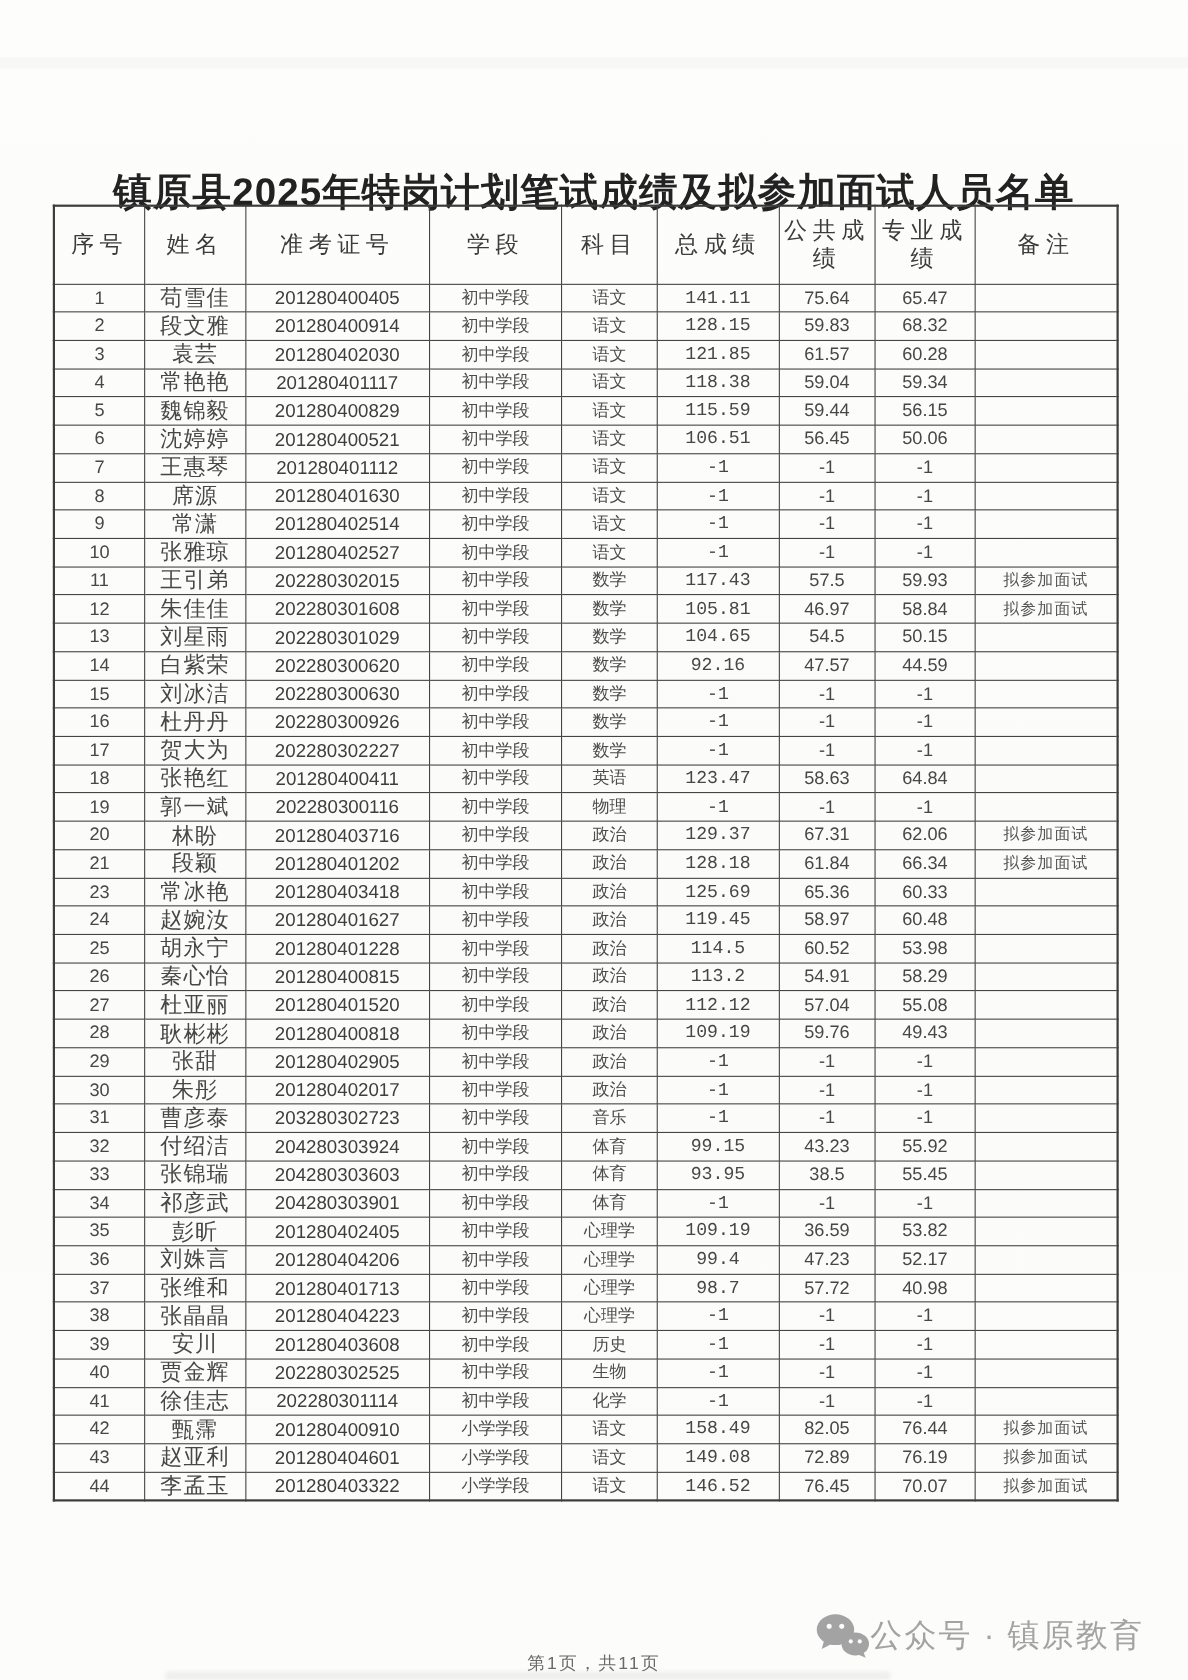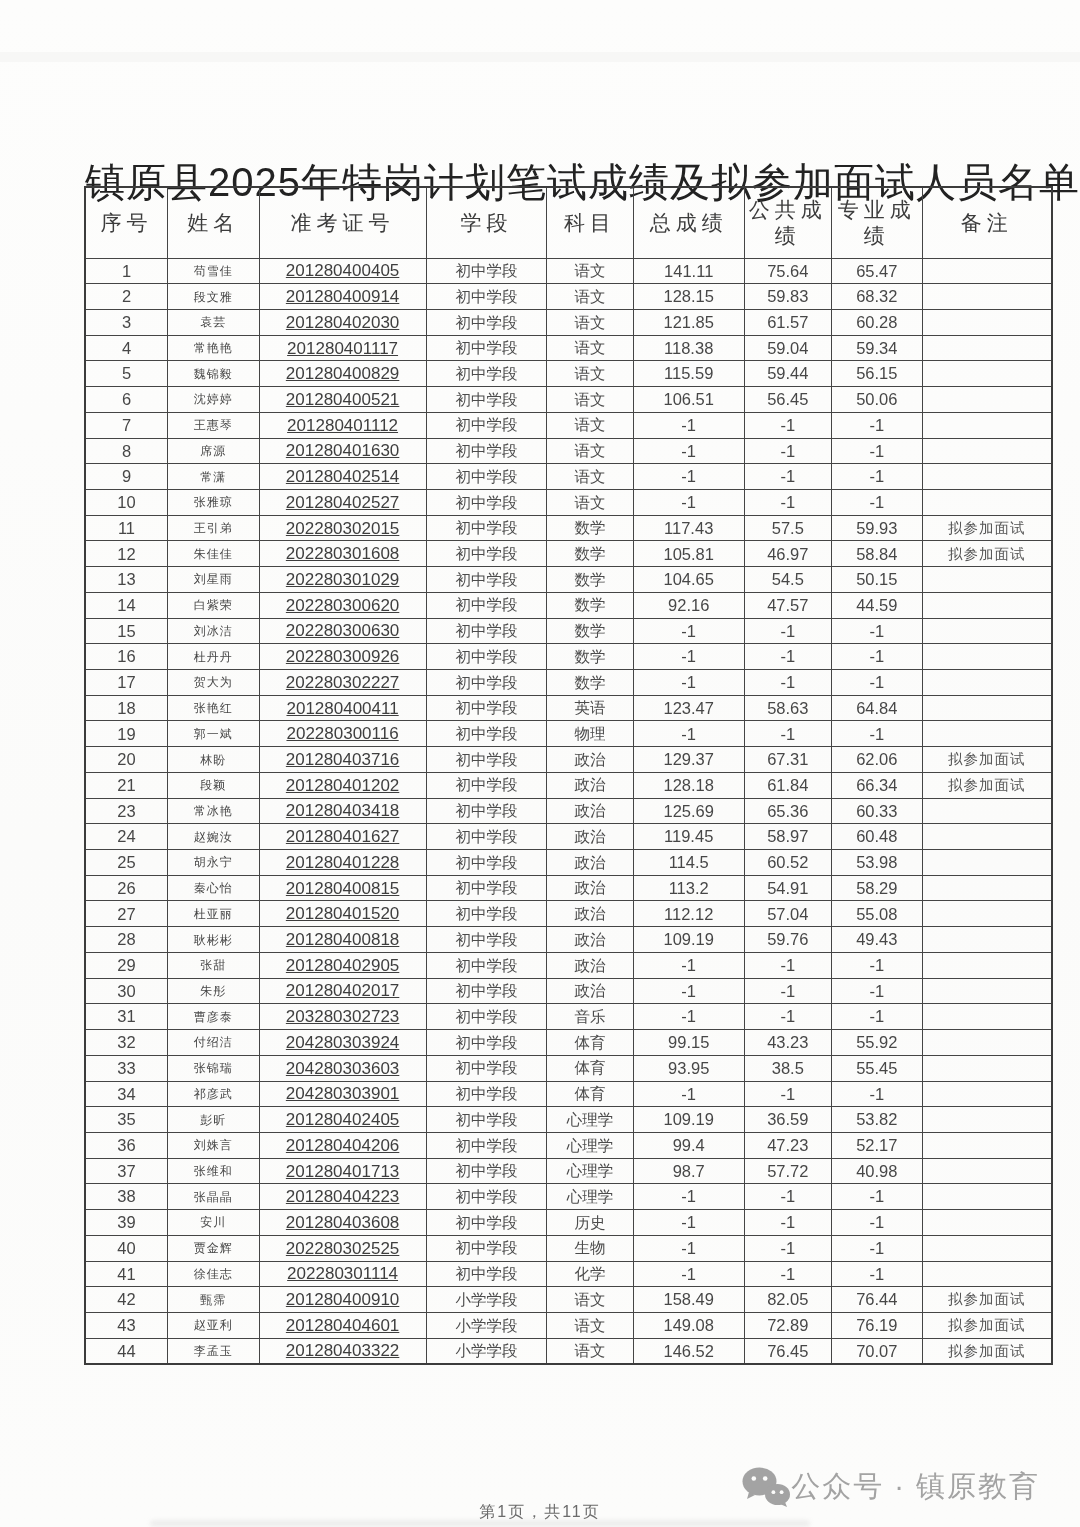--- a/index.html
+++ b/index.html
@@ -6,52 +6,51 @@
   body{
     width:1080px;height:1527px;
     background:#fcfcfb;
     font-family:"Liberation Sans",sans-serif;
     overflow:hidden;
     position:relative;
   }
   .page{position:relative;width:1080px;height:1527px;background:linear-gradient(180deg,#fdfdfc 0%,#fbfbfa 55%,#fcfcfb 100%);}
   .doc-title{
     position:absolute;top:128px;left:0;width:100%;
-    text-align:right;
-    font-size:40px;font-weight:400;color:#222;
+    text-align:center;
+    font-size:35px;font-weight:700;color:#222;
     letter-spacing:1px;
     font-family:"Liberation Sans",sans-serif;
   }
   .score-table{
     position:absolute;left:48px;top:186px;width:969px;
     border-collapse:collapse;table-layout:fixed;
     background:transparent;
-    margin-left:36px;
   }
   .score-table th,.score-table td{
     border:1.6px solid #454545;
     text-align:center;vertical-align:middle;
     padding:0;overflow:hidden;white-space:normal;
   }
   .score-table{border:2.5px solid #3c3c3c;}
   .score-table thead tr{height:71px;}
   .score-table th{
     font-size:21px;font-weight:500;color:#3c3c3c;
     letter-spacing:5px;line-height:1.25;
   }
   .score-table tbody tr{height:25.73px;}
   .score-table td{
     font-size:16.5px;color:#474747;line-height:1;
   }
-  td.c1{font-size:12px;letter-spacing:1px;}
-  td.c2{font-size:17px;color:#3e3e3e;text-decoration:underline;}
+  td.c1{font-size:20px;letter-spacing:1px;}
+  td.c2{font-size:17px;color:#3e3e3e;}
   td.c3,td.c4{font-size:15.5px;color:#4c4c4c;}
   td.c8{font-size:14.5px;color:#555;letter-spacing:1px;}
   .c0{width:82px;}.c1{width:91px;}.c2{width:166px;}.c3{width:120px;}
-  .c4{width:86px;}.c5{width:110px;}.c6{width:87px;}.c7{width:90px;}.c8{width:129px;}
+  .c4{width:86px;}.c5{width:110px;font-family:Liberation Mono, monospace;}.c6{width:87px;}.c7{width:90px;}.c8{width:129px;}
   .page-footer{
     position:absolute;top:1502px;left:0;width:100%;
     text-align:center;font-size:16px;color:#6a6a6a;letter-spacing:2px;
   }
   .wechat-badge{
     position:absolute;top:1466px;right:40px;
     display:flex;align-items:center;
     color:#a3a3a3;font-size:29px;letter-spacing:2px;
   }
   .wechat-badge svg{display:block;}

